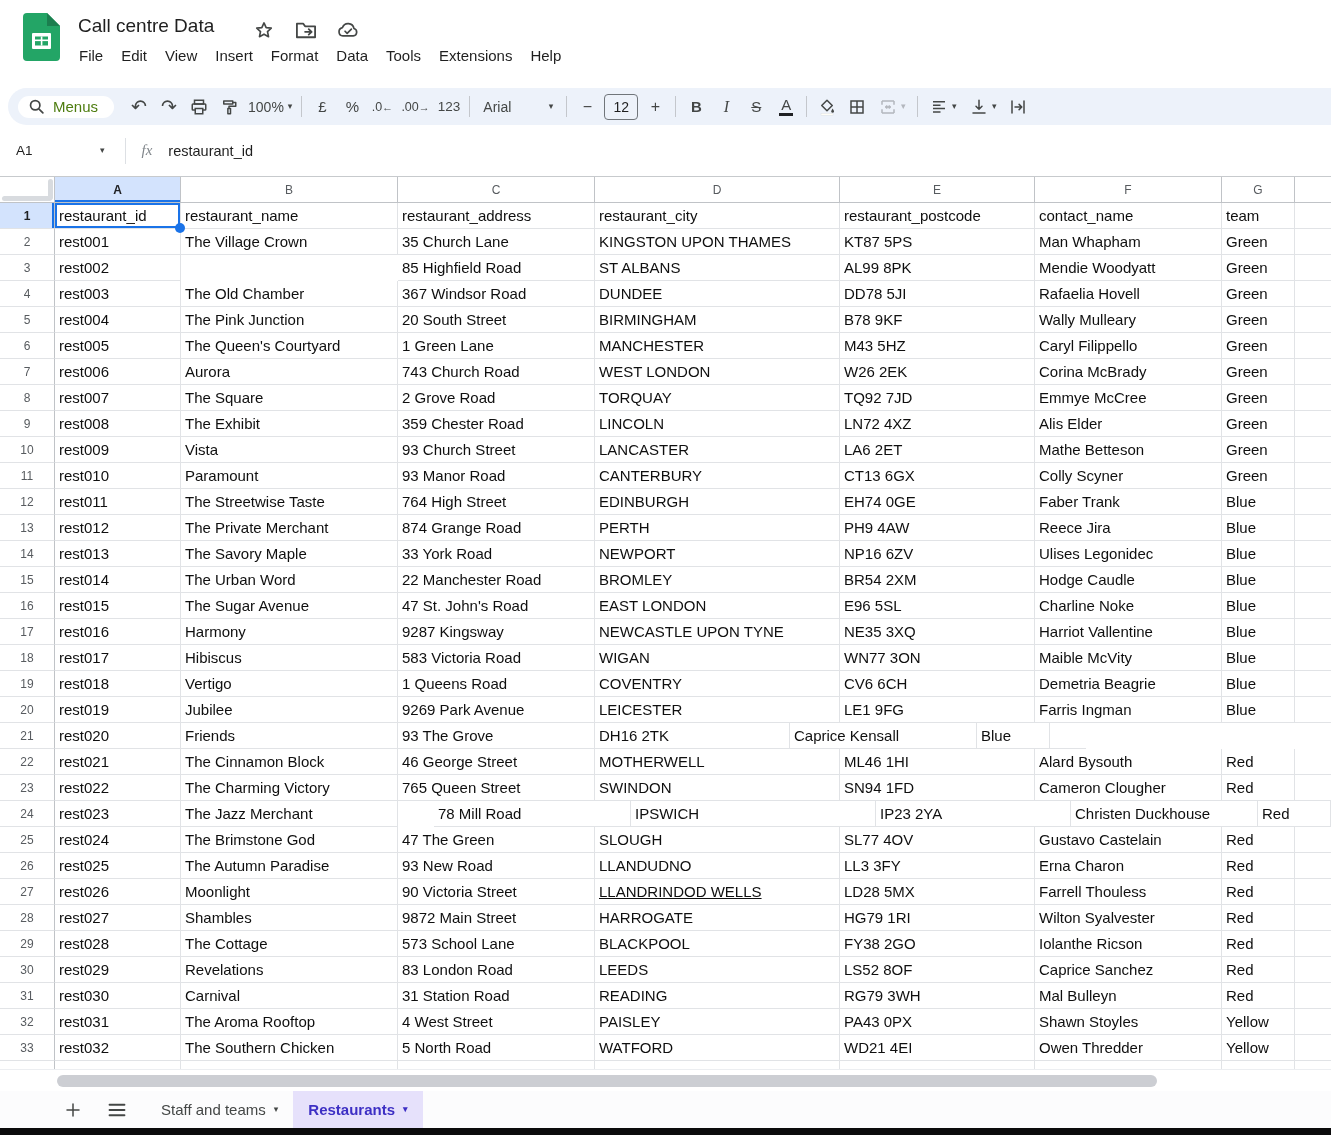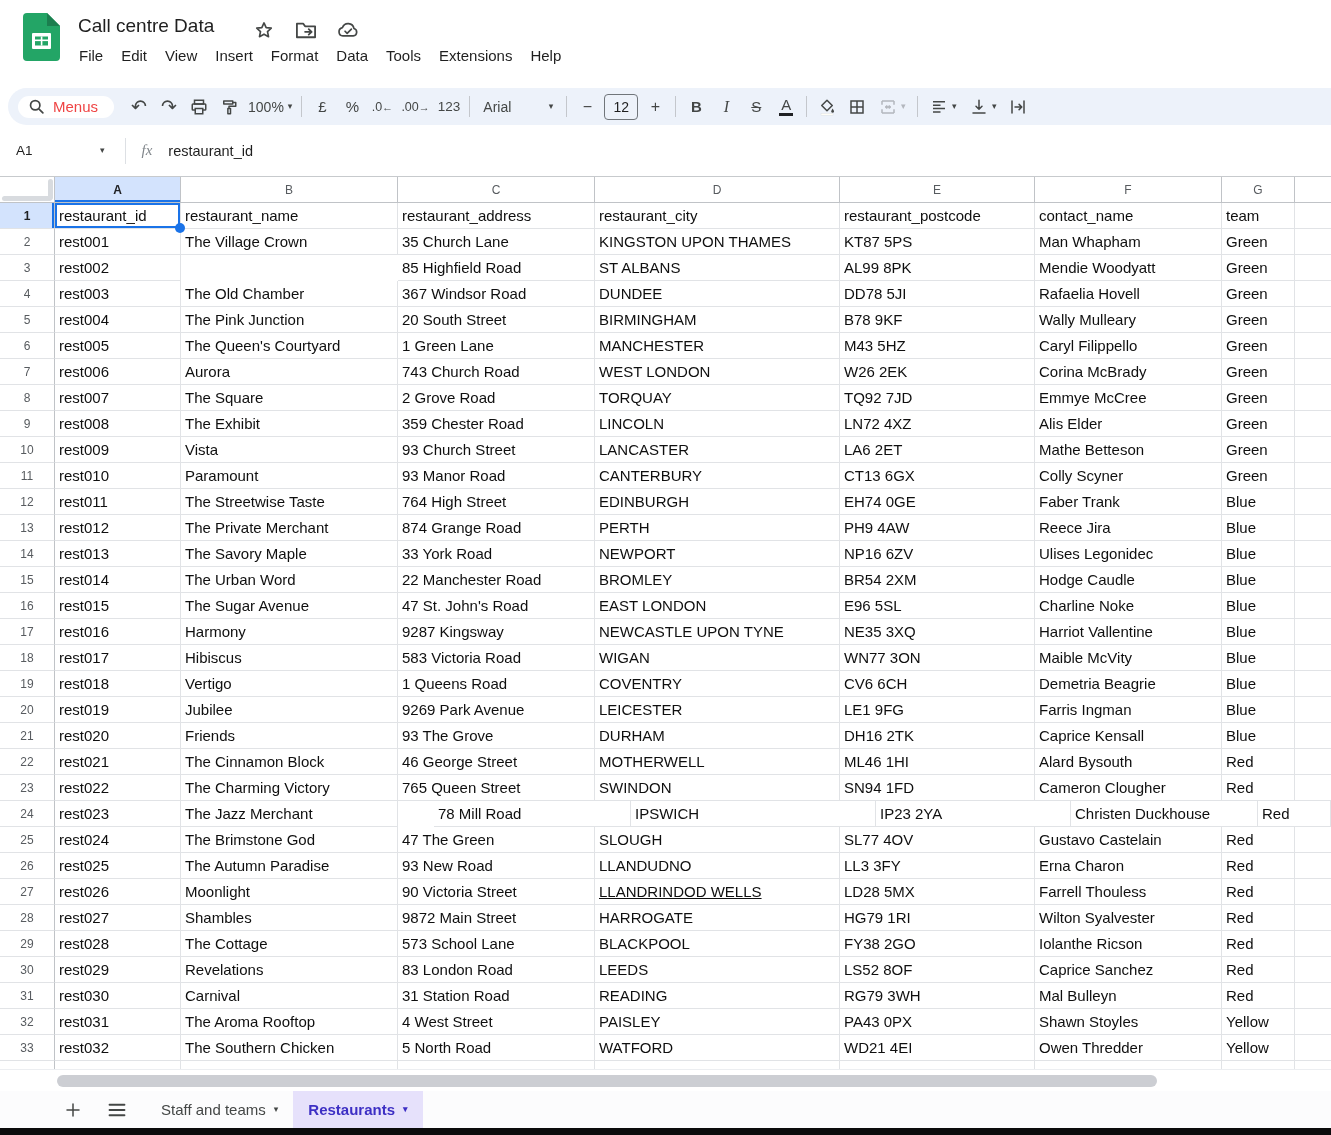--- a/index.html
+++ b/index.html
@@ -13,21 +13,21 @@
   .title-icons { position:absolute; left:253px; top:19px; display:flex; gap:20px; align-items:center; color:#444746; }
   .title-icons .tico { width:22px; height:22px; display:flex; align-items:center; justify-content:center; }
   .menu-bar { position:absolute; left:70px; top:43px; display:flex; }
   .menu-item { padding:4px 9px; font-size:15px; color:#1f1f1f; border-radius:6px; cursor:default; }
 
   
   .toolbar-row { height:39px; padding-top:2px; }
   .toolbar { margin-left:8px; width:1340px; height:37px; background:#edf2fa; border-radius:19px;
     display:flex; align-items:center; padding:0 4px 0 10px; color:#444746; }
   .menus-pill { background:#fff; border-radius:16px; height:22px; padding:0 16px 0 10px;
-    display:flex; align-items:center; gap:8px; font-size:15px; color:#ef4444; margin-right:10px; }
+    display:flex; align-items:center; gap:8px; font-size:15px; color:#4d7c0f; margin-right:10px; }
   .tb-btn { height:28px; min-width:30px; padding:0 4px; display:flex; align-items:center; justify-content:center;
     border-radius:4px; font-size:14px; color:#444746; }
   .tb-btn.wide { min-width:40px; gap:4px; }
   .tb-div { width:1px; height:21px; background:#c4c7cc; margin:0 5px; flex:none; }
   .caret { font-size:9px; line-height:1; color:#444746; }
   .caret.dim { color:#b3b7bd; }
   .zoom-label, .font-label { font-size:14px; }
   .bold-b { font-weight:700; font-size:15px; }
   .italic-i { font-style:italic; font-family:"Liberation Serif", serif; font-size:16px; }
   .strike-s { text-decoration:line-through; font-size:15px; }
@@ -466,21 +466,20 @@
         <div class="cell" style="width: 195px;">LE1 9FG</div>
         <div class="cell" style="width: 187px;">Farris Ingman</div>
         <div class="cell" style="width: 73px;">Blue</div>
         <div class="cell" style="width: 36px; border-right: none;"></div>
       </div>
       <div class="grid-row">
         <div class="row-header">21</div>
         <div class="cell" style="width: 126px;">rest020</div>
         <div class="cell" style="width: 217px;">Friends</div>
         <div class="cell" style="width: 197px;">93 The Grove</div>
-        <div class="cell" style="width: 245px;">DURHAM</div>
         <div class="cell" style="width: 195px;">DH16 2TK</div>
         <div class="cell" style="width: 187px;">Caprice Kensall</div>
         <div class="cell" style="width: 73px;">Blue</div>
         <div class="cell" style="width: 36px; border-right: none;"></div>
       </div>
       <div class="grid-row">
         <div class="row-header">22</div>
         <div class="cell" style="width: 126px;">rest021</div>
         <div class="cell" style="width: 217px;">The Cinnamon Block</div>
         <div class="cell" style="width: 197px;">46 George Street</div>

